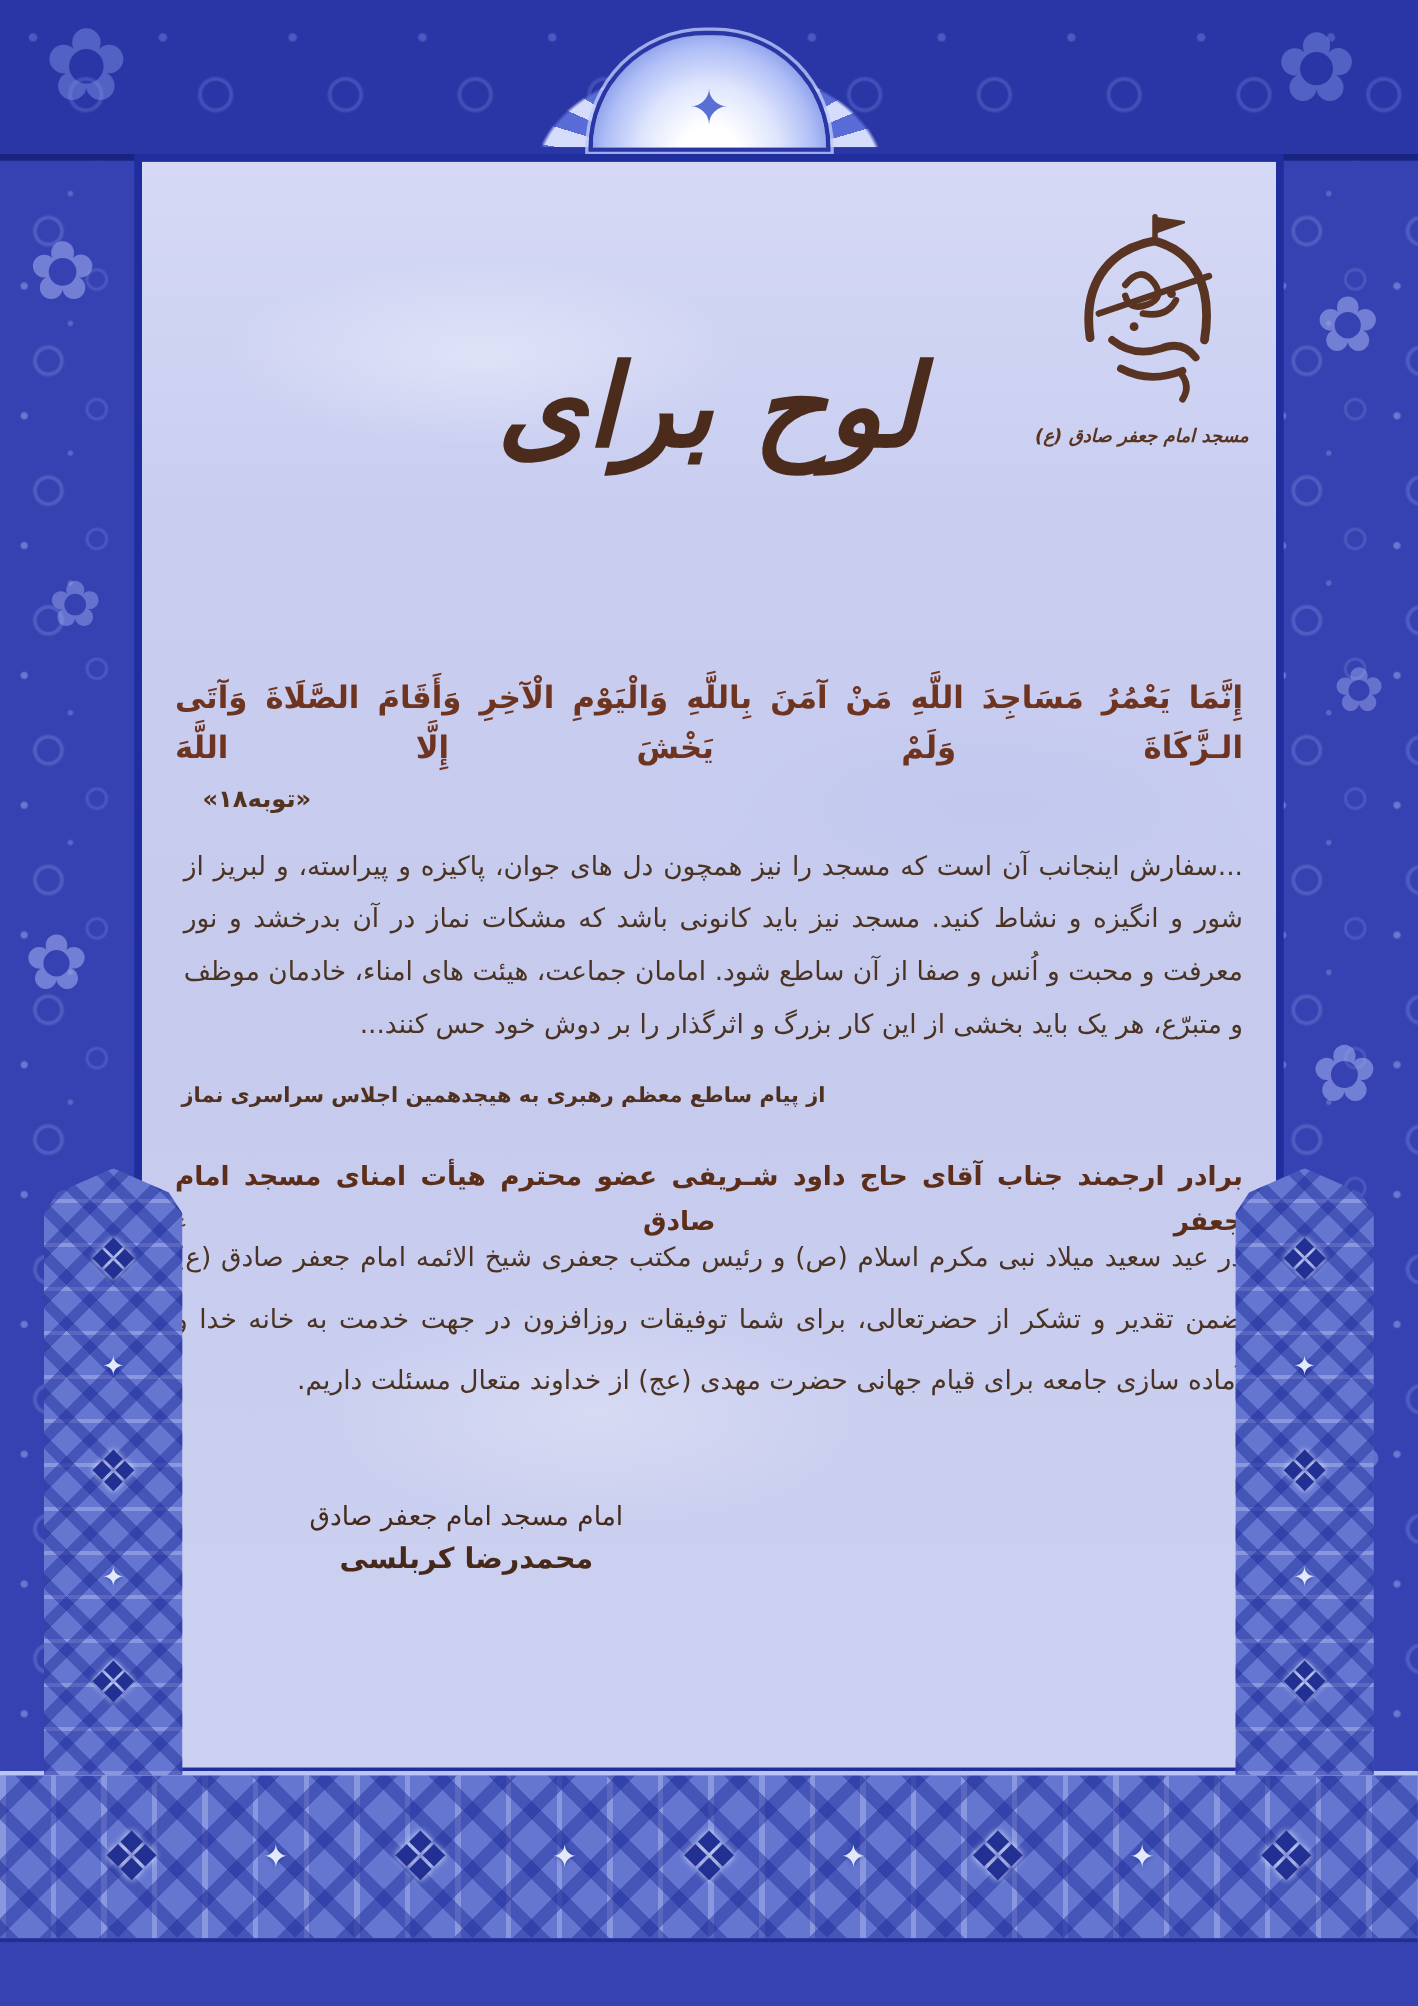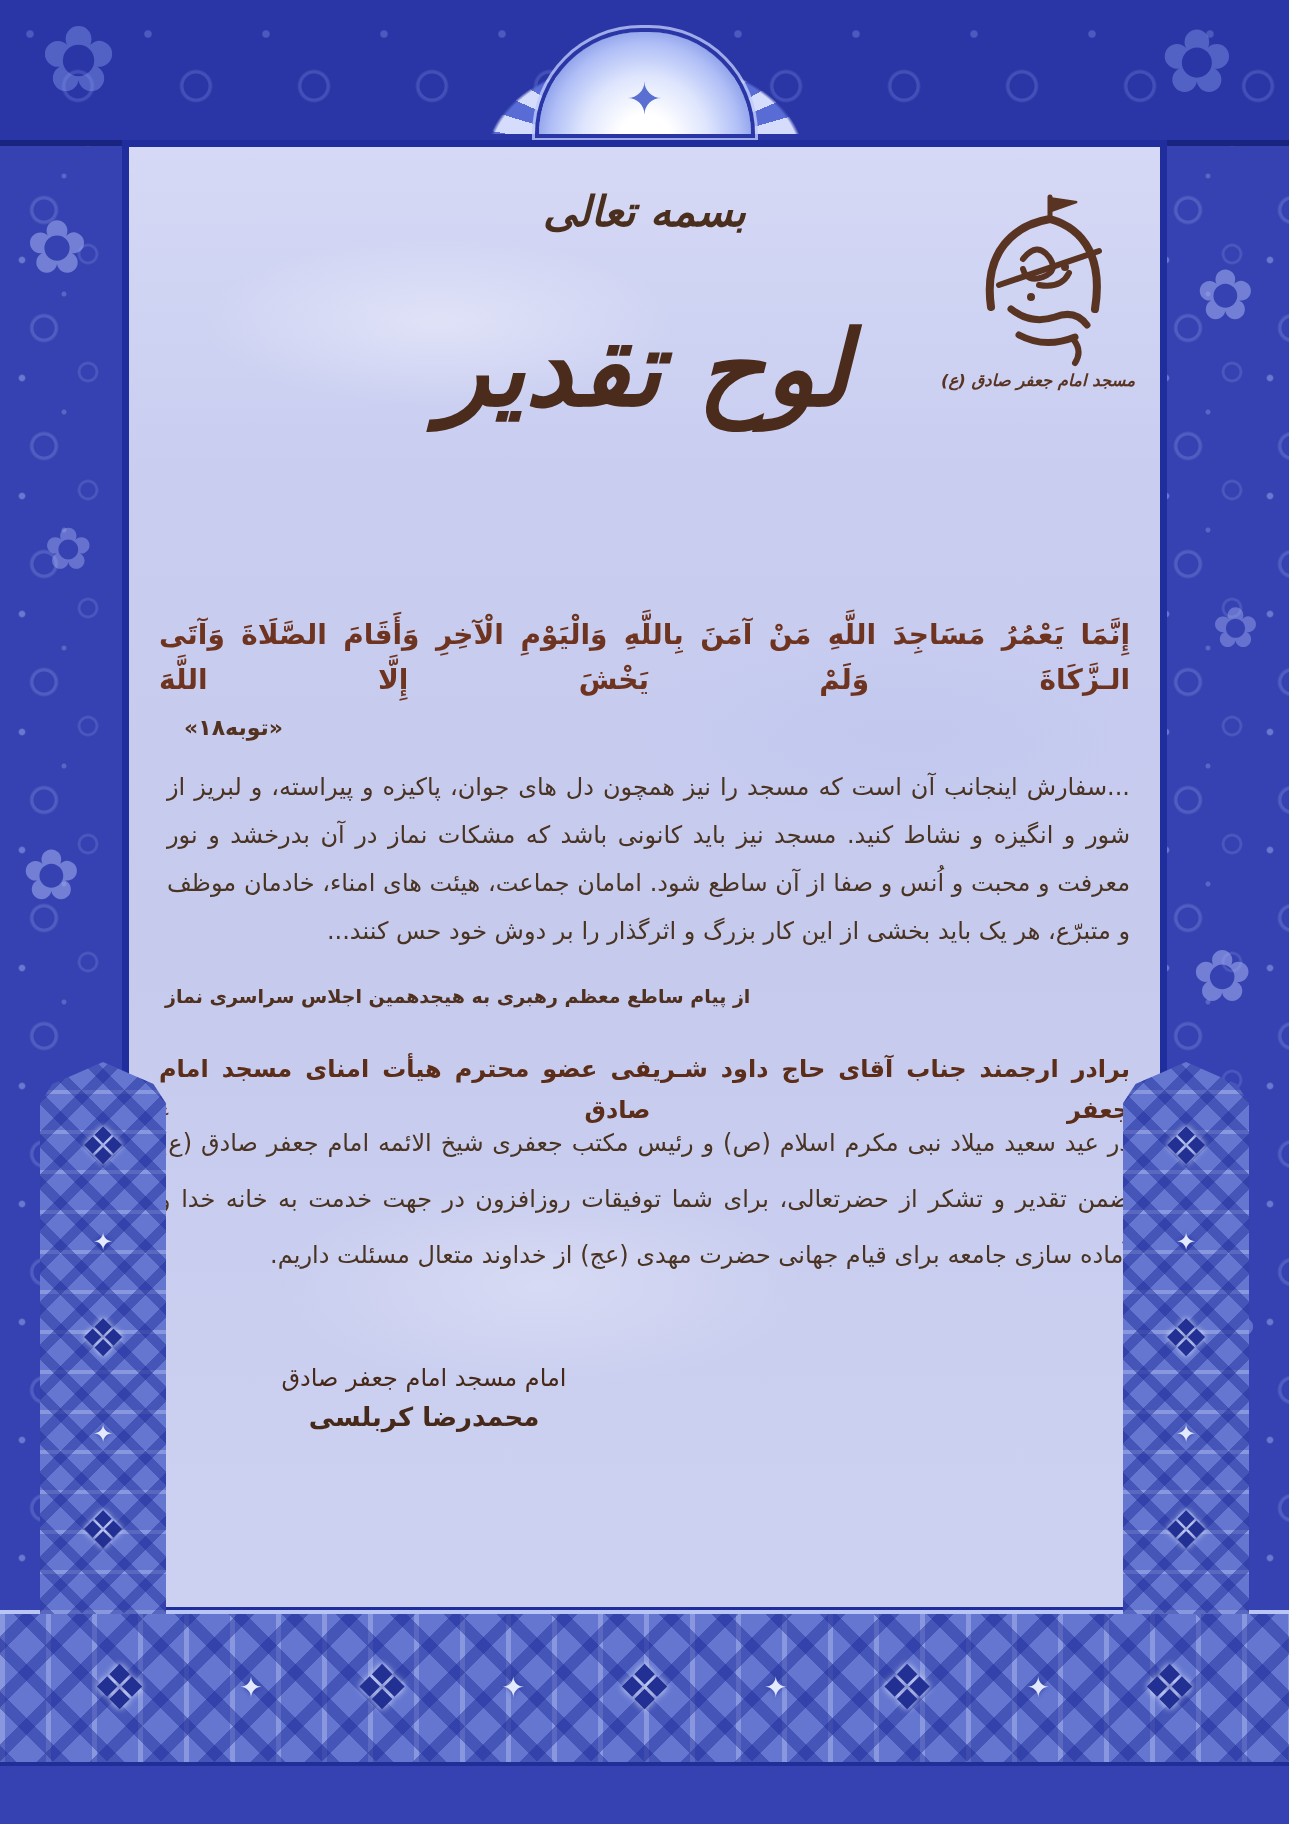--- a/index.html
+++ b/index.html
@@ -65,21 +65,21 @@
     position:absolute;top:40px;left:0;width:100%;text-align:center;
     font-size:42px;font-weight:bold;font-style:italic;color:#4b2f1e;
   }
   .cert-title{
     position:absolute;top:142px;left:0;width:100%;text-align:center;
     font-size:104px;font-weight:bold;font-style:italic;color:#4b2c1c;line-height:1.55;
     letter-spacing:2px;
   }
   .logo{position:absolute;top:42px;right:12px;width:220px;text-align:center;color:#5a3423;}
   .logo svg{display:block;margin:0 auto;}
-  .logo-caption{font-size:16.5px;font-weight:bold;font-style:italic;margin-top:4px;color:#5a3423;}
+  .logo-caption{font-size:16.5px;font-weight:bold;font-style:italic;margin-top:20px;color:#5a3423;}
 
   .verse{
     position:absolute;top:466px;left:30px;right:30px;
     direction:rtl;text-align:justify;text-align-last:justify;
     font-size:28px;font-weight:bold;color:#6e3420;line-height:1.6;
   }
   .verse-ref{
     position:absolute;top:568px;left:36px;
     font-size:22px;font-weight:bold;color:#53321f;direction:rtl;margin-left:19px;
   }
@@ -160,23 +160,22 @@
   <div class="crown">
     <div class="crown-arc"></div>
     <div class="crown-core"></div>
     <span class="crown-star">✦</span>
   </div>
 </div>
 
 <div class="panel">
   <div class="texture"></div>
 
-  <div class="bismillah">بسمه تعالی</div>
-
-  <div class="cert-title">لوح تقدیر</div>
+
+  <div class="cert-title">لوح برای</div>
 
   <div class="logo">
     <svg width="170" height="178" viewBox="0 0 170 178">
       <g fill="none" stroke="#5a3423" stroke-linecap="round">
 
         <path d="M97 8 L97 30" stroke-width="5"></path>
         <path d="M97 9 L124 13 L99 22 Z" fill="#5a3423" stroke-width="2"></path>
 
         <path d="M38 118 C30 62 62 36 97 30 C132 40 150 70 142 120" stroke-width="8"></path>
 

